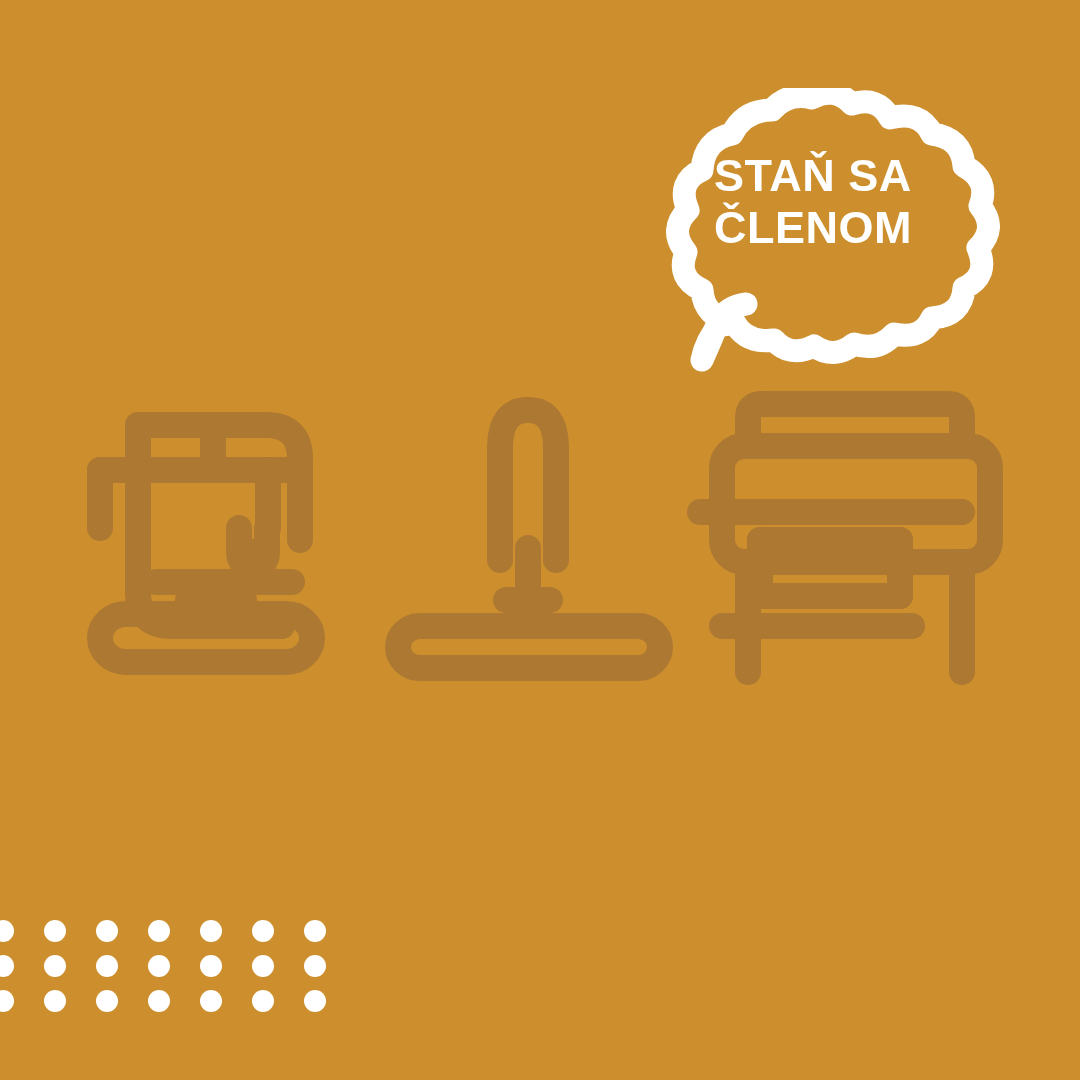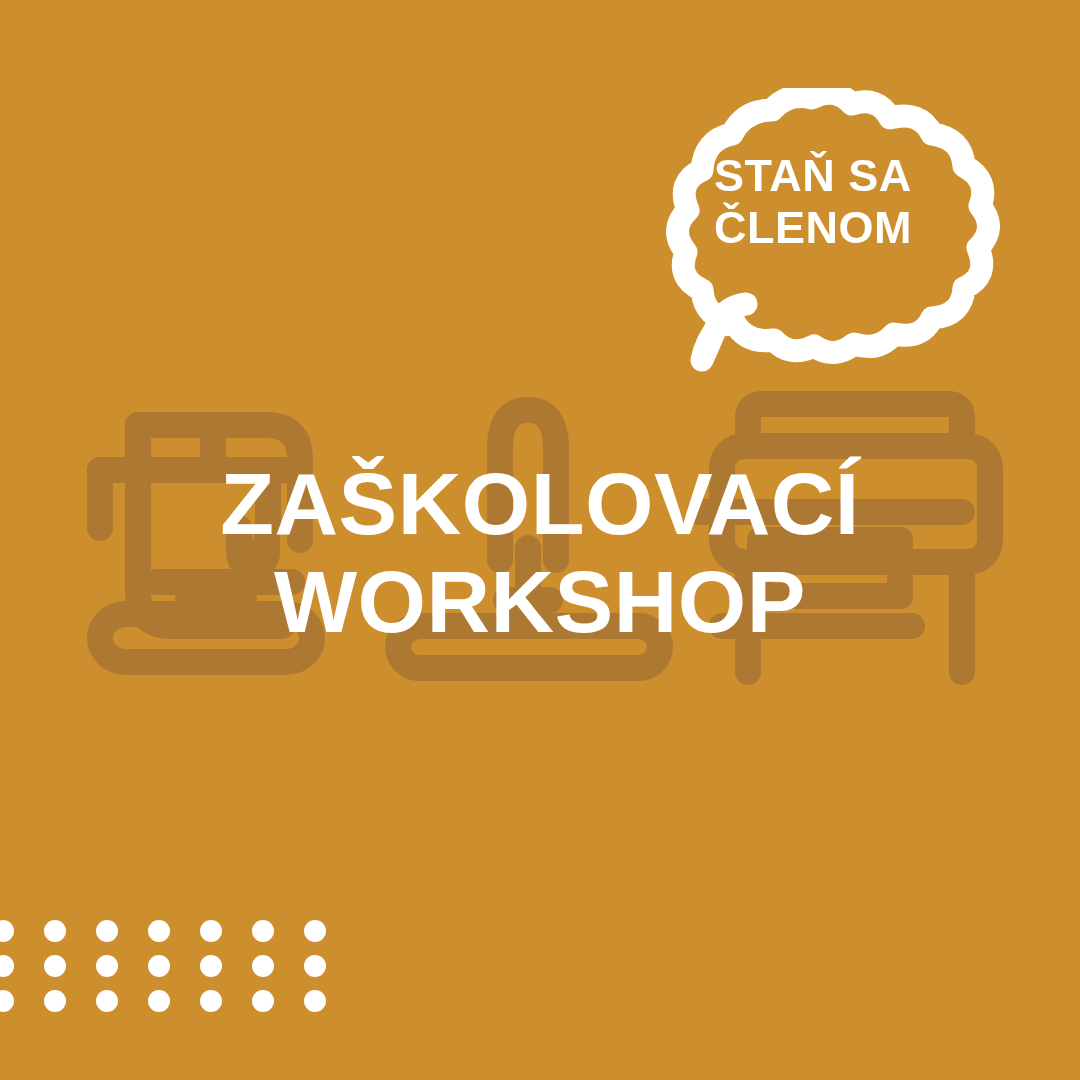--- a/index.html
+++ b/index.html
@@ -191,22 +191,20 @@
       <path fill="none" stroke="#ffffff" stroke-width="23" stroke-linecap="round" stroke-linejoin="round" d="M106 234
                Q100 238 92 236
                Q78 252 74 272
                Q84 250 90 234
                Q100 218 118 216"></path>
     </svg>
     <div class="bubble-text">STAŇ SA
 ČLENOM</div>
   </div>
 
-  <div class="headline">ZAŠKOLOVACÍ
-WORKSHOP</div>
 
 
   <div class="dotgrid">
       <div class="dot" style="left: 0px; top: 0px; width: 22px; height: 22px; background: rgb(255, 255, 255);"></div>
       <div class="dot" style="left: 52px; top: 0px; width: 22px; height: 22px; background: rgb(255, 255, 255);"></div>
       <div class="dot" style="left: 104px; top: 0px; width: 22px; height: 22px; background: rgb(255, 255, 255);"></div>
       <div class="dot" style="left: 156px; top: 0px; width: 22px; height: 22px; background: rgb(255, 255, 255);"></div>
       <div class="dot" style="left: 208px; top: 0px; width: 22px; height: 22px; background: rgb(255, 255, 255);"></div>
       <div class="dot" style="left: 260px; top: 0px; width: 22px; height: 22px; background: rgb(255, 255, 255);"></div>
       <div class="dot" style="left: 312px; top: 0px; width: 22px; height: 22px; background: rgb(255, 255, 255);"></div>

